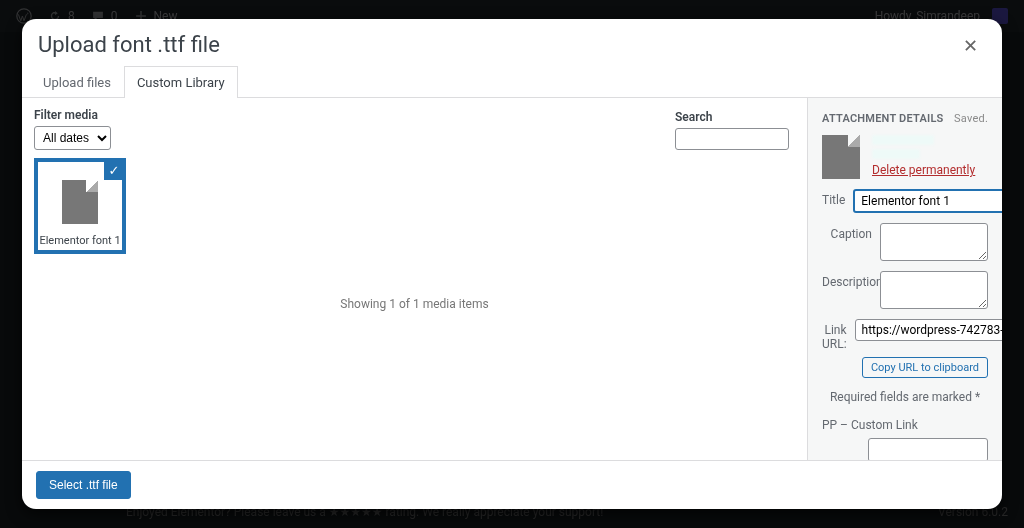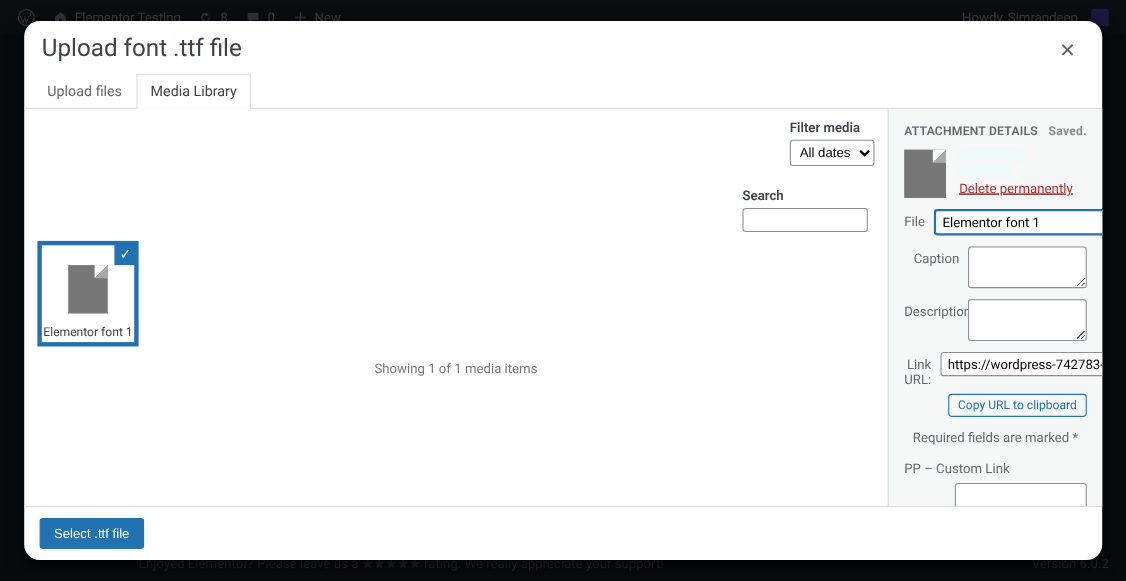--- a/index.html
+++ b/index.html
@@ -13,35 +13,35 @@
   .modal-overlay { position: absolute; inset: 0; background: rgba(0,0,0,0.7); display: flex; align-items: center; justify-content: center; }
   .modal { width: 980px; height: 490px; background: #fff; position: relative; display: flex; flex-direction: column; box-shadow: 0 5px 15px rgba(0,0,0,0.7); border-radius: 14px; }
   .modal-header { padding: 12px 16px 0 16px; display: flex; justify-content: space-between; align-items: flex-start; }
   .modal-title { font-size: 22px; font-weight: 400; line-height: 1.3; }
   .modal-close { font-size: 18px; color: #666; cursor: pointer; padding: 4px 8px; }
   .tabs { display: flex; border-bottom: 1px solid #dcdcde; padding: 0 8px; margin-top: 6px; }
   .tab { padding: 8px 12px; font-size: 13px; color: #646970; border: 1px solid transparent; border-bottom: none; margin-bottom: -1px; cursor: pointer; }
   .tab.active { border-color: #dcdcde; background: #fff; color: #3c434a; }
   .content-row { flex: 1; display: flex; min-height: 0; }
   .media-main { flex: 1; display: flex; flex-direction: column; padding: 10px 12px; position: relative; }
-  .filter-row { display: flex; align-items: flex-end; justify-content: space-between; gap: 20px; margin-bottom: 8px; flex-direction: column; }
+  .filter-row { display: flex; align-items: flex-end; justify-content: space-between; gap: 20px; margin-bottom: 8px; }
   .filter-label { font-size: 12px; font-weight: 600; margin-bottom: 4px; display: block; }
   .select-dates { font-size: 12px; padding: 3px 4px; border: 1px solid #8c8f94; border-radius: 3px; background: #fff; }
   .search-wrap { margin-right: 6px; }
   .search-input { width: 114px; height: 22px; border: 1px solid #8c8f94; border-radius: 3px; padding: 0 6px; font-size: 12px; }
   .attachments { flex: 1; position: relative; }
   .attachment { width: 92px; height: 96px; border: 4px solid #2271b1; box-shadow: 0 0 0 1px #fff inset; background: #fff; position: relative; display: flex; flex-direction: column; align-items: center; justify-content: flex-start; padding-top: 18px; }
   .attachment .check { position: absolute; top: -2px; right: -2px; width: 20px; height: 20px; background: #2271b1; color: #fff; display: flex; align-items: center; justify-content: center; font-size: 13px; }
   .file-icon { width: 36px; height: 44px; background: #777; position: relative; }
   .file-icon::before { content: ""; position: absolute; top: 0; right: 0; width: 12px; height: 12px; background: linear-gradient(135deg, #fff 0 50%, #aaa 50% 100%); }
   .attachment .label { font-size: 11px; margin-top: 10px; text-align: center; color: #3c434a; white-space: nowrap; overflow: hidden; text-overflow: ellipsis; width: 100%; }
   .status-text { position: absolute; left: 50%; top: 50%; transform: translate(-50%, -50%); color: #777; font-size: 12px; }
   .details-pane { width: 195px; border-left: 1px solid #dcdcde; background: #f6f7f7; padding: 14px 14px; font-size: 12px; overflow: hidden; }
   .details-head { display: flex; justify-content: space-between; font-size: 11px; color: #646970; font-weight: 600; text-transform: uppercase; letter-spacing: 0.02em; margin-bottom: 10px; }
-  .details-head .saved { font-weight: 700; text-transform: none; color: #8a8a8a; }
+  .details-head .saved { font-weight: 400; text-transform: none; color: #8a8a8a; }
   .details-file { display: flex; gap: 12px; margin-bottom: 10px; align-items: flex-start; }
   .details-file .thumb { width: 38px; height: 44px; background: #777; position: relative; }
   .details-file .thumb::before { content: ""; position: absolute; top: 0; right: 0; width: 12px; height: 12px; background: linear-gradient(135deg, #f6f7f7 0 50%, #aaa 50% 100%); }
   .details-file .meta { flex: 1; text-decoration: underline; }
   .meta-blur { width: 62px; height: 10px; background: #eefaf8; border-radius: 2px; margin-bottom: 4px; filter: blur(1px); }
   .delete-link { color: #b32d2e; font-size: 12px; }
   .field-row { display: flex; align-items: flex-start; margin-bottom: 10px; gap: 8px; }
   .field-row label { width: 50px; text-align: right; font-size: 12px; color: #646970; padding-top: 4px; }
   .field-row input[type=text], .field-row textarea { flex: 1; border: 1px solid #8c8f94; border-radius: 3px; padding: 3px 6px; font-size: 12px; font-family: inherit; }
   .field-row.active input { border: 2px solid #2271b1; outline: none; }
@@ -59,26 +59,20 @@
 <body>
 
 <div class="backdrop"></div>
 
 <div class="admin-bar">
   <span class="ab-item">
     <svg width="16" height="16" viewBox="0 0 20 20">
         <circle cx="10" cy="10" r="9" fill="none" stroke="#a7aaad" stroke-width="1.5"></circle>
         <path d="M3 8l3 8 2-6 2 6 3-8M14 6c1 0 1 1 0 2" stroke="#a7aaad" stroke-width="1.2" fill="none"></path>
       </svg>
-  </span>
-  <span class="ab-item">
-    <svg width="14" height="14" viewBox="0 0 20 20">
-        <path d="M10 3l7 6v8h-5v-5h-4v5H3v-8z" fill="#a7aaad"></path>
-      </svg>
-    <span>Elementor Testing</span>
   </span>
   <span class="ab-item">
     <svg width="14" height="14" viewBox="0 0 20 20">
         <path d="M10 4a6 6 0 1 0 6 6h-2a4 4 0 1 1-4-4V3l4 3-4 3z" fill="#a7aaad"></path>
       </svg>
     <span>8</span>
   </span>
   <span class="ab-item">
     <svg width="14" height="14" viewBox="0 0 20 20">
         <path d="M3 4h14v9H9l-4 3v-3H3z" fill="#a7aaad"></path>
@@ -110,21 +104,21 @@
 
     <div class="modal-header">
       <h1 class="modal-title">Upload font .ttf file</h1>
       <span class="modal-close">
         <span>✕</span>
       </span>
     </div>
 
     <div class="tabs">
       <div class="tab">Upload files</div>
-      <div class="tab active">Media Library</div>
+      <div class="tab active">Custom Library</div>
     </div>
 
     <div class="content-row">
       <div class="media-main">
         <div class="filter-row">
           <div>
             <span class="filter-label">Filter media</span>
             <select class="select-dates">
               <option>All dates</option>
             </select>
@@ -153,21 +147,21 @@
         <div class="details-file">
           <div class="thumb"></div>
           <div class="meta">
             <div class="meta-blur"></div>
             <div class="meta-blur" style="width:48px;"></div>
             <a href="#" class="delete-link">Delete permanently</a>
           </div>
         </div>
 
         <div class="field-row active">
-          <label>File</label>
+          <label>Title</label>
           <input type="text" value="Elementor font 1" style="">
         </div>
         <div class="field-row">
           <label>Caption</label>
           <textarea style=""></textarea>
         </div>
         <div class="field-row">
           <label>Description</label>
           <textarea style=""></textarea>
         </div>

